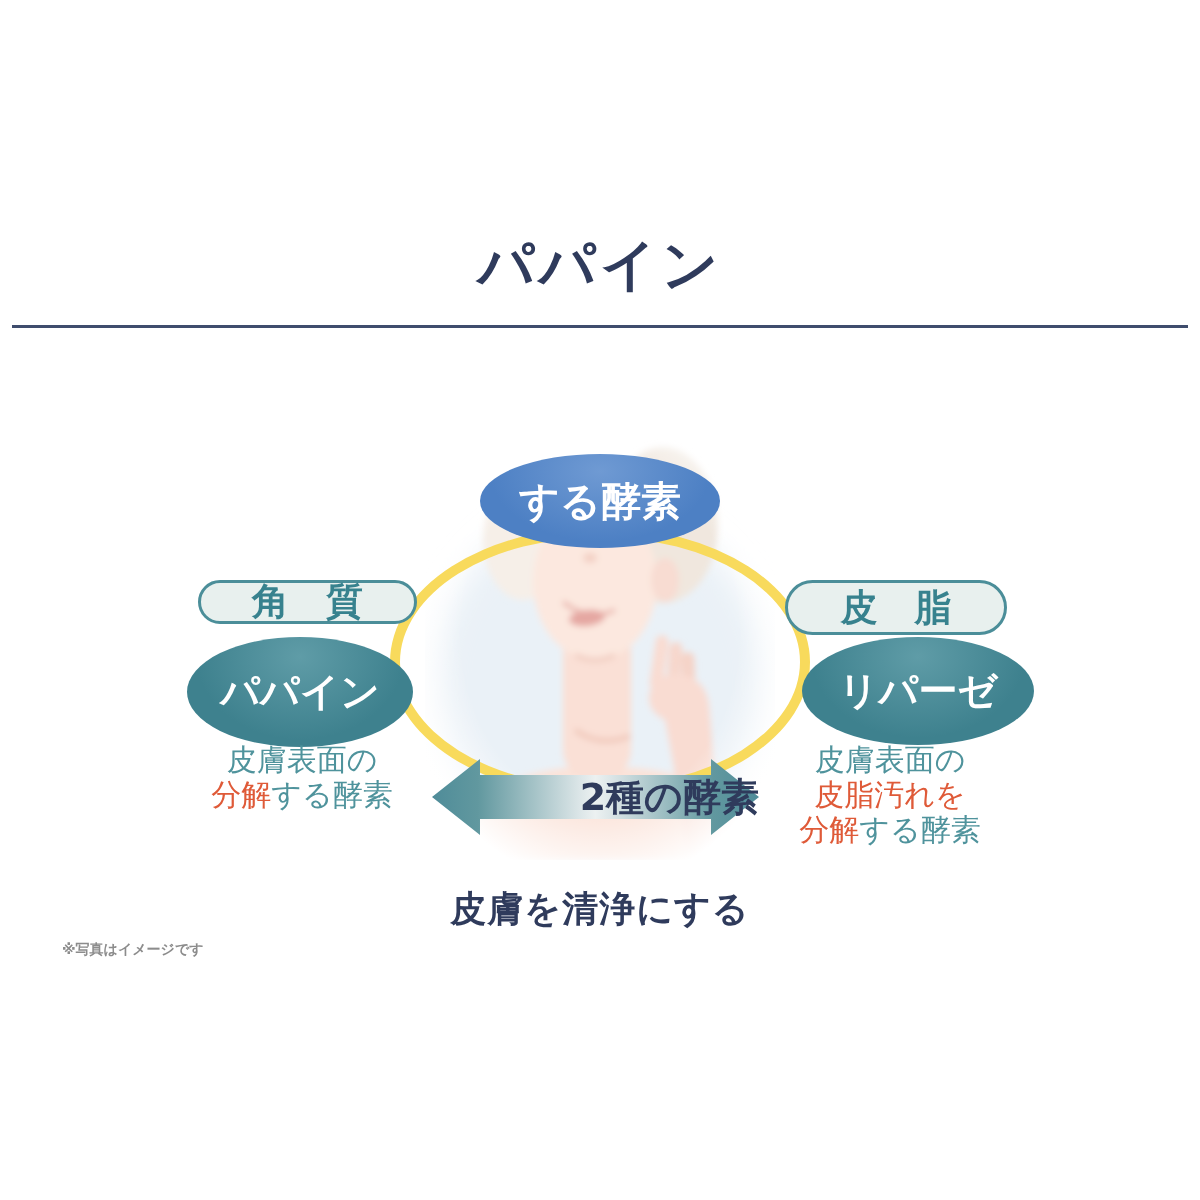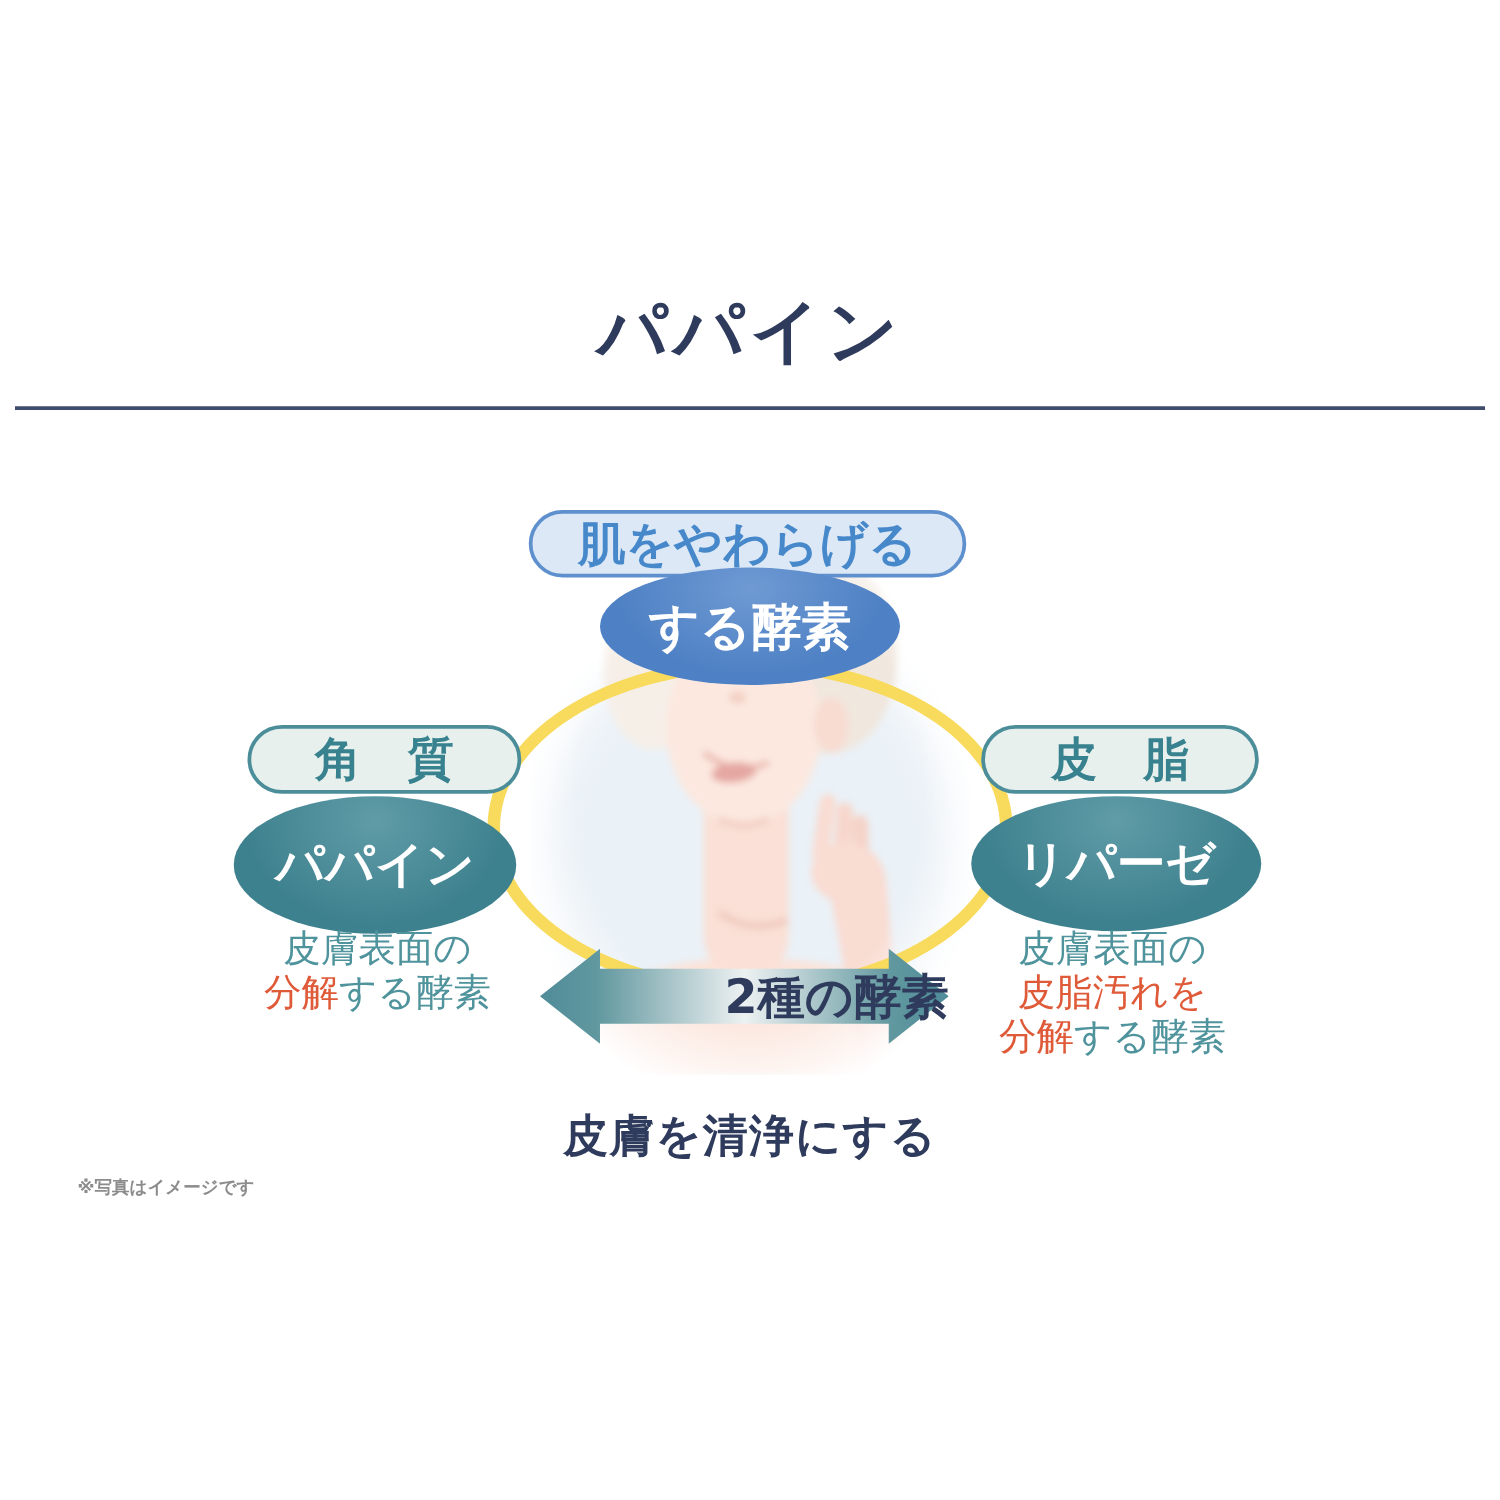--- a/index.html
+++ b/index.html
@@ -28,25 +28,25 @@
   .bubble{
     border-radius:50%;display:flex;align-items:center;justify-content:center;
     color:#fff;font-weight:bold;
   }
   .bubble-blue{background:radial-gradient(ellipse at 50% 18%, var(--blue-hi), var(--blue) 65%);}
   .bubble-teal{background:radial-gradient(ellipse at 50% 18%, var(--teal-hi), var(--teal) 65%);}
 
   .top-label{left:423px;top:408px;width:350px;height:54px;font-size:38px;z-index:4;}
   .top-bubble{left:480px;top:454px;width:240px;height:94px;font-size:40px;z-index:5;}
 
-  .left-label{left:198px;top:580px;width:219px;height:55px;font-size:37px;z-index:4;}
+  .left-label{left:198px;top:580px;width:219px;height:44px;font-size:37px;z-index:4;}
   .left-bubble{left:187px;top:637px;width:226px;height:110px;font-size:39px;z-index:5;}
 
   .right-label{left:785px;top:580px;width:222px;height:55px;font-size:37px;z-index:4;}
-  .right-bubble{left:777px;top:637px;width:232px;height:108px;font-size:39px;z-index:5;justify-content:center;}
+  .right-bubble{left:802px;top:637px;width:232px;height:108px;font-size:39px;z-index:5;justify-content:center;}
 
   
   .desc{
     width:300px;text-align:center;font-size:30px;line-height:35px;font-weight:normal;z-index:5;
   }
   .desc-left{left:152px;top:742px;}
   .desc-right{left:740px;top:742px;}
   .t-teal{color:var(--desc-teal);}
   .t-red{color:var(--red);}
 
@@ -115,23 +115,20 @@
         <rect x="243" y="212" width="13" height="52" rx="6.5" fill="#f7d7cc" transform="rotate(4 249 238)"></rect>
         <rect x="257" y="222" width="13" height="48" rx="6.5" fill="#f5d3c7" transform="rotate(-2 263 246)"></rect>
         <ellipse cx="252" cy="268" rx="28" ry="24" fill="#f9dcd2"></ellipse>
       </g>
       <rect width="350" height="430" fill="url(#fade)"></rect>
     </svg>
   </div>
 
   <div class="abs ring"></div>
 
-  <div class="abs pill pill-blue top-label">
-    <span>肌をやわらげる</span>
-  </div>
   <div class="abs bubble bubble-blue top-bubble">
     <span>する酵素</span>
   </div>
 
   <div class="abs pill pill-teal left-label">
     <span>角　質</span>
   </div>
   <div class="abs bubble bubble-teal left-bubble">
     <span>パパイン</span>
   </div>

